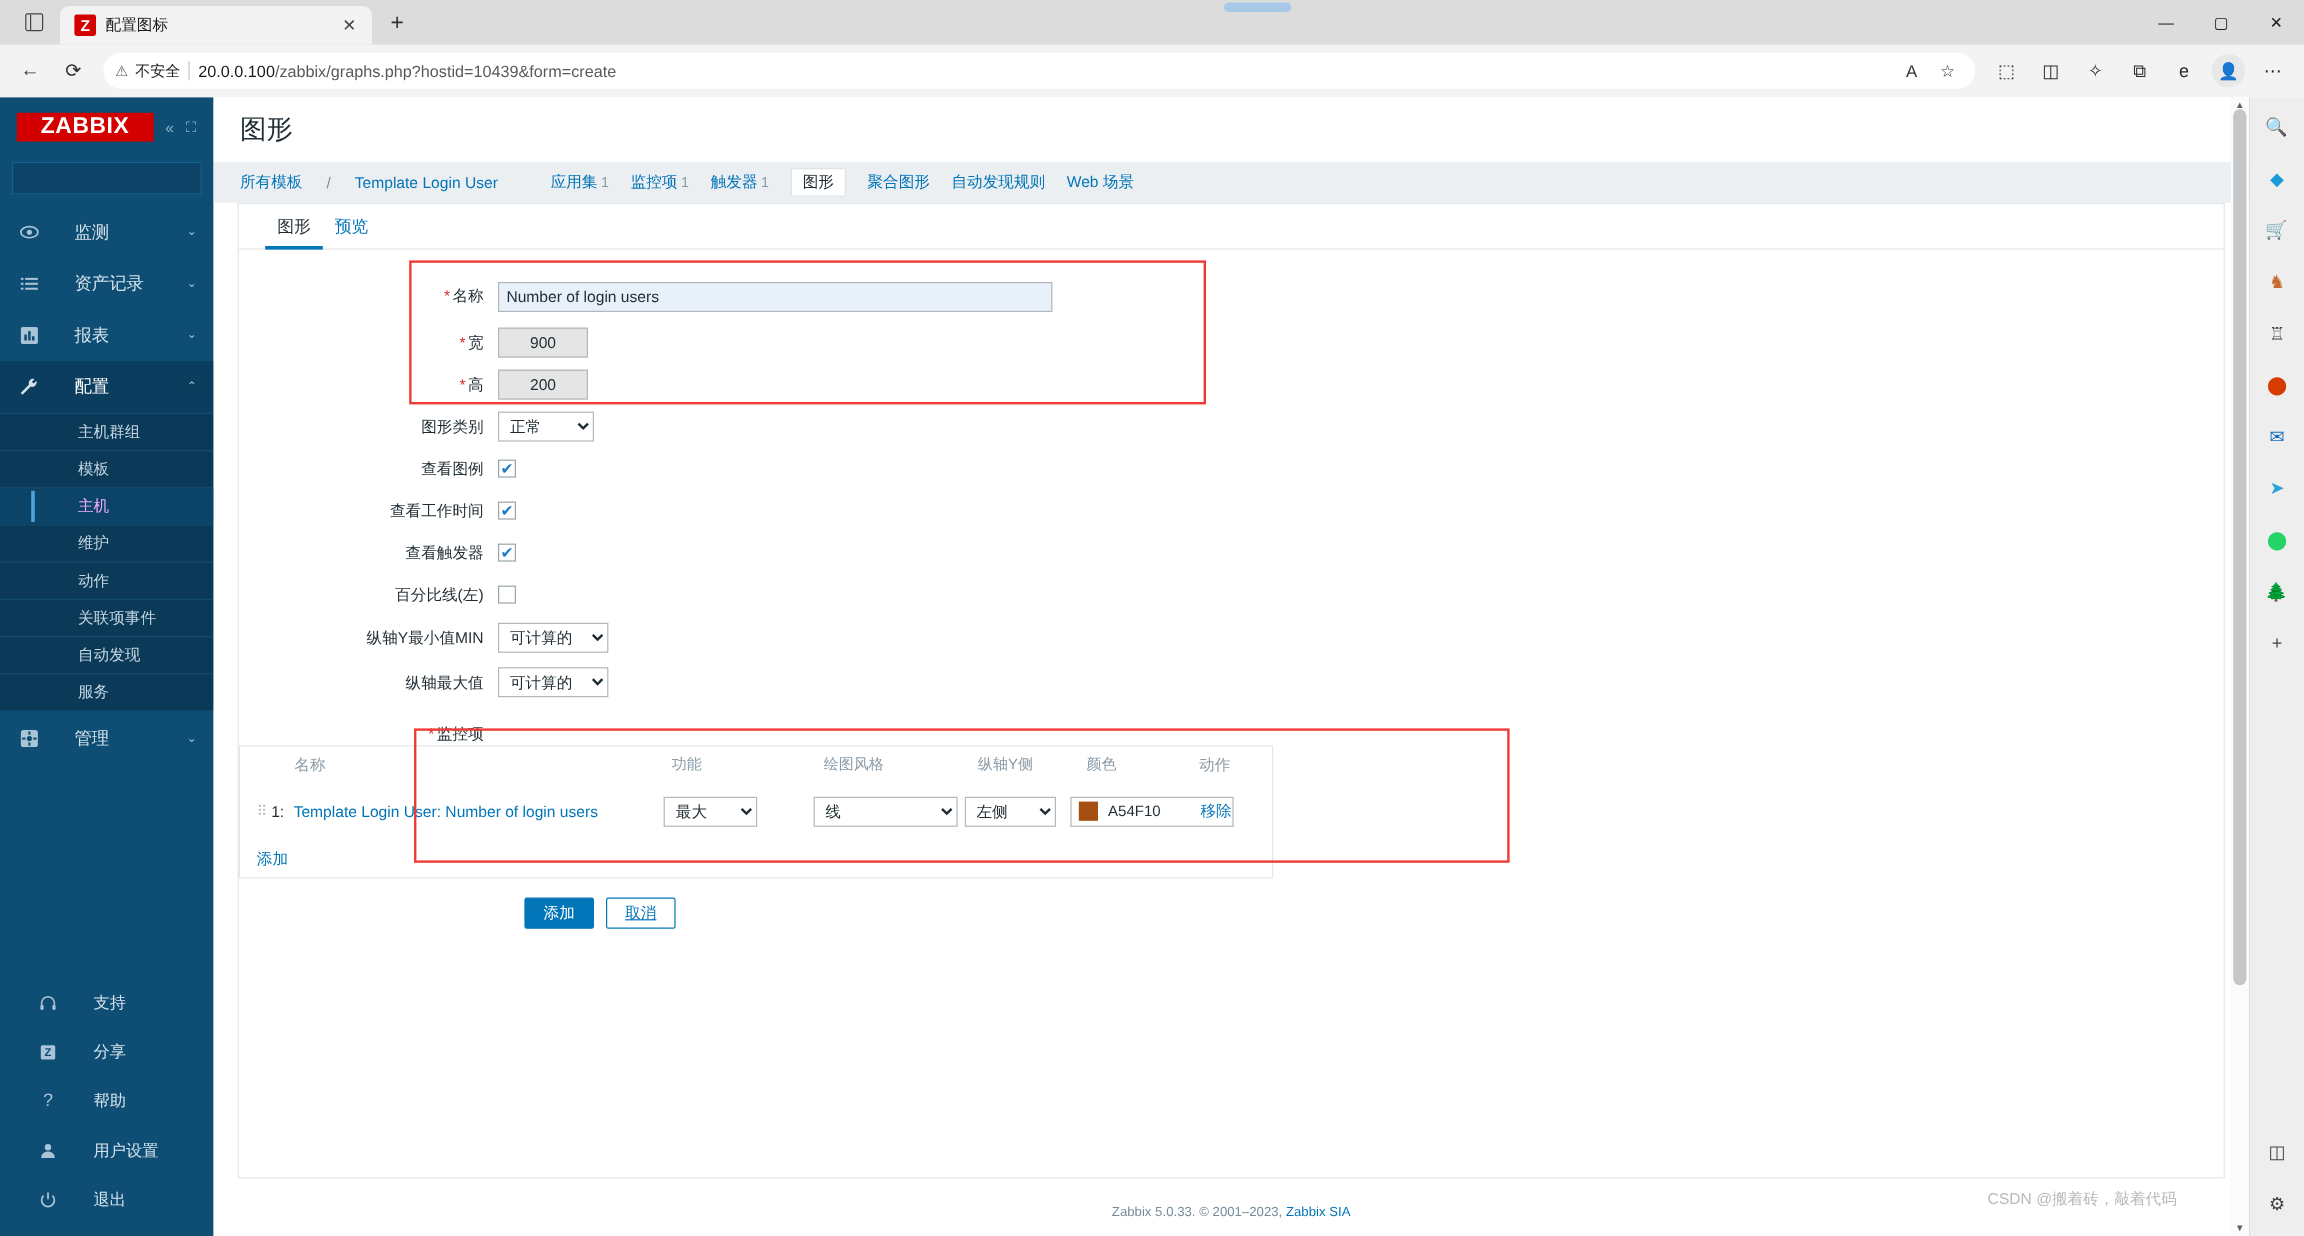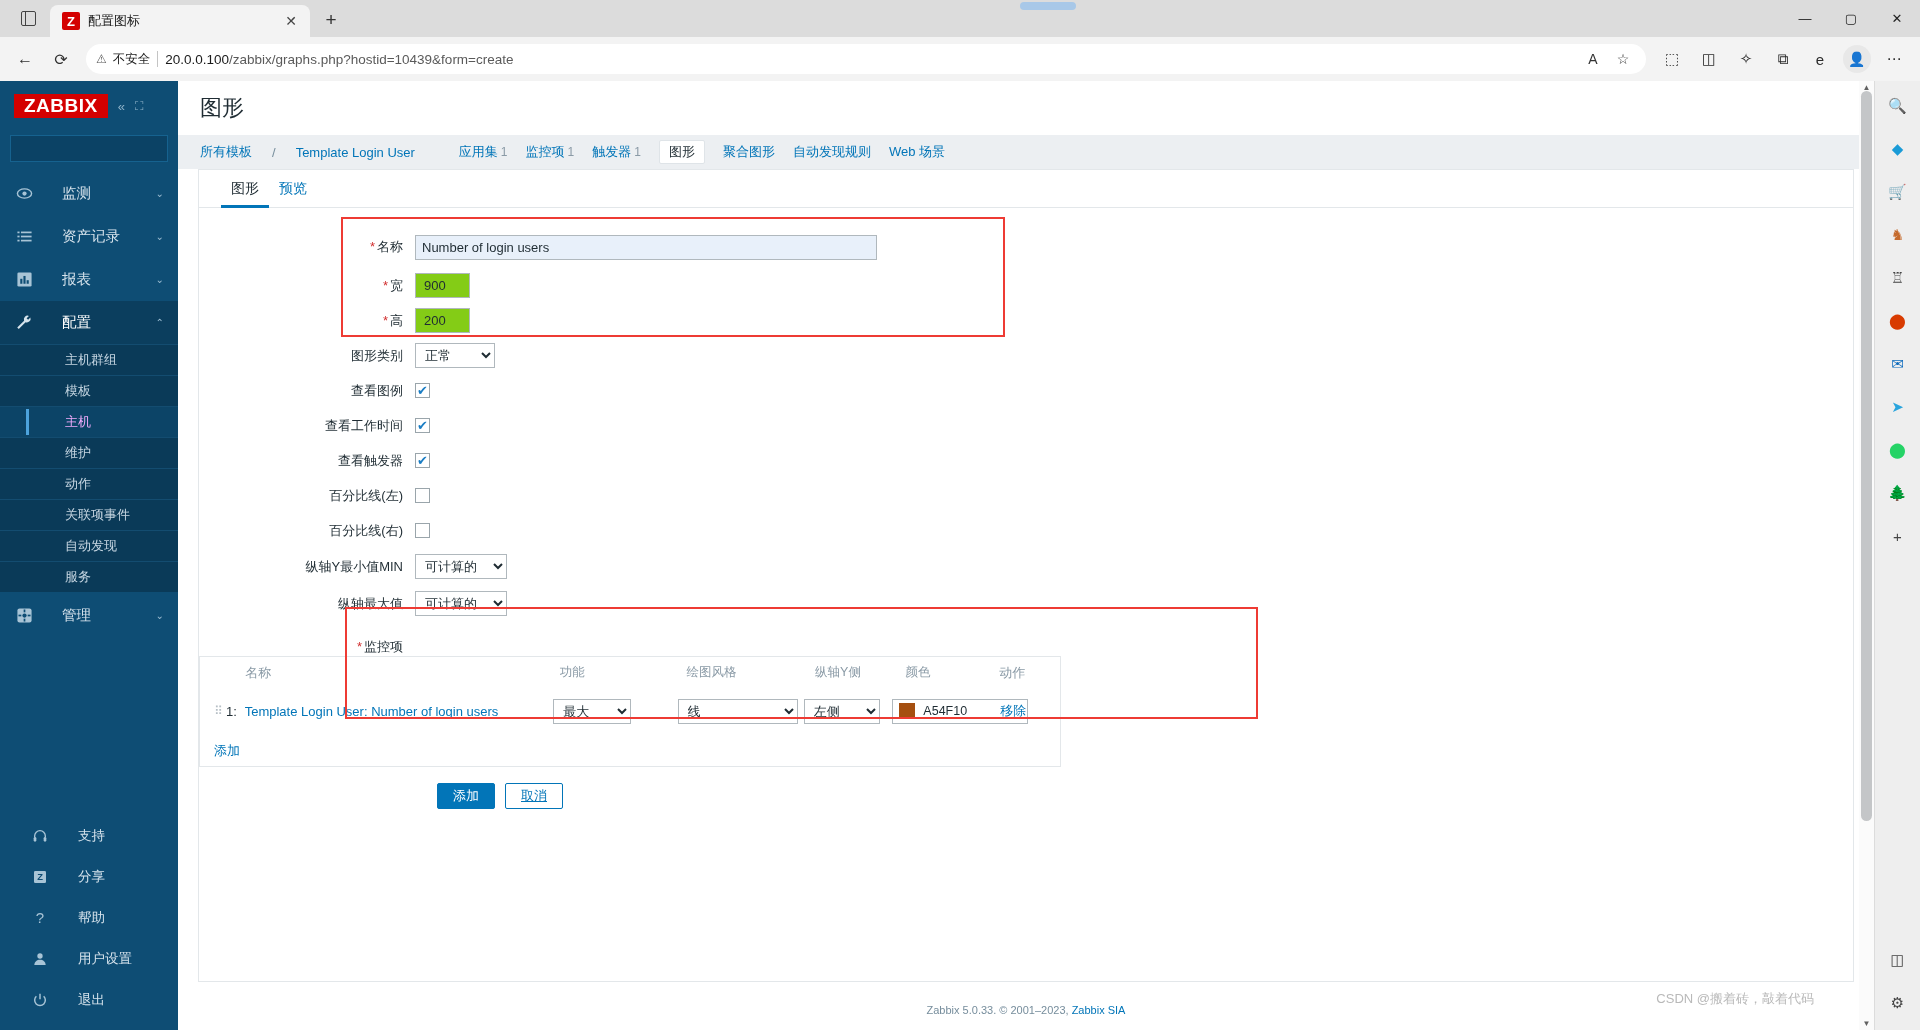--- a/index.html
+++ b/index.html
@@ -46,21 +46,21 @@
   .navright { display:flex; align-items:center; gap:1px; }
   .navright .nb { width:36px; height:32px; display:flex; align-items:center; justify-content:center; color:#2b2b2b; font-size:15px; }
   .avatarbtn { width:28px;height:28px;border-radius:50%;background:#e8e8e8;display:flex;align-items:center;justify-content:center;color:#555;font-size:14px;}
 
   
   .viewport { flex:1; display:flex; background:#fff; position:relative; overflow:hidden; }
 
   
   .zsidebar { width:178px; background:#0e4d74; flex:0 0 178px; display:flex; flex-direction:column; color:#cfd9e0; }
   .zlogo-row { height:50px; display:flex; align-items:center; padding:0 14px; gap:10px; }
-  .zlogo { background:#d40000; color:#fff; font-weight:bold; font-size:19px; letter-spacing:0.5px; padding:1px 10px; }
+  .zlogo { background:#d40000; color:#fff; font-weight:bold; font-size:19px; letter-spacing:0.5px; padding:1px 20px; }
   .zlogo-row .chev { color:#8fb3c9; font-size:13px; }
   .zlogo-row .expand { color:#8fb3c9; font-size:12px; }
   .zsearch-wrap { padding:4px 10px 10px 10px; }
   .zsearch { height:27px; background:#0b4265; border:1px solid #16628f; display:flex; align-items:center; padding:0 8px; }
   .zsearch input { flex:1; background:transparent; border:none; outline:none; color:#e3edf3; font-size:12px; font-family:inherit; }
   .zsearch .sicon { color:#bcd3e2; font-size:13px; }
   .znav { flex:1; overflow:hidden; }
   .zitem { height:43px; display:flex; align-items:center; padding:0 14px; gap:28px; font-size:14.5px; color:#d6e3ec; }
   .zitem.active { background:#0b3e5e; color:#fff; }
   .zitem .ic { width:20px; display:flex; align-items:center; justify-content:center; color:#a8c4d6; }
@@ -93,22 +93,22 @@
   .zform { padding:18px 0 10px 0; position:relative; }
   .frow { display:flex; align-items:center; min-height:35px; }
   .flabel { width:216px; text-align:right; padding-right:12px; font-size:13px; color:#1f2c33; white-space:nowrap; }
   .req { color:#d12f2f; margin-right:2px; }
   .fctl { display:flex; align-items:center; }
   input.txt {
     height:25px; border:1px solid #b0b8bd; background:#e8f0fa; font-size:13px; color:#1f2c33;
     padding:0 6px; font-family:inherit; outline:none;
   }
   input.num {
-    height:25px; width:55px; border:1px solid #b0b8bd; background:#84cc16; font-size:13px; color:#1f2c33;
-    padding:0 8px; text-align:left; font-family:inherit; outline:none;
+    height:25px; width:75px; border:1px solid #b0b8bd; background:#e5e5e5; font-size:13px; color:#1f2c33;
+    padding:0 8px; text-align:center; font-family:inherit; outline:none;
   }
   select.sel {
     height:25px; border:1px solid #b0b8bd; background:#fff; font-size:13px; color:#1f2c33;
     padding:0 4px 0 5px; font-family:inherit; outline:none;
   }
   .chk { width:15px; height:15px; border:1px solid #9aa5ab; background:#fff; display:inline-flex; align-items:center; justify-content:center; }
   .chk.on:after { content:"\2714"; color:#1a7dc4; font-size:13px; line-height:1; font-weight:bold; }
 
   .redbox { position:absolute; border:2.5px solid #ee3b34; pointer-events:none; }
 
@@ -439,26 +439,20 @@
               </div>
           </div>
 
           <div class="frow">
             <div class="flabel">百分比线(左)</div>
             <div class="fctl">
                 <span class="chk"></span>
               </div>
           </div>
 
-          <div class="frow">
-            <div class="flabel">百分比线(右)</div>
-            <div class="fctl">
-                <span class="chk"></span>
-              </div>
-          </div>
 
           <div class="frow" style="min-height:37px">
             <div class="flabel">纵轴Y最小值MIN</div>
             <div class="fctl">
               <select class="sel" style="width:92px">
                 <option>可计算的</option>
               </select>
             </div>
           </div>
 

